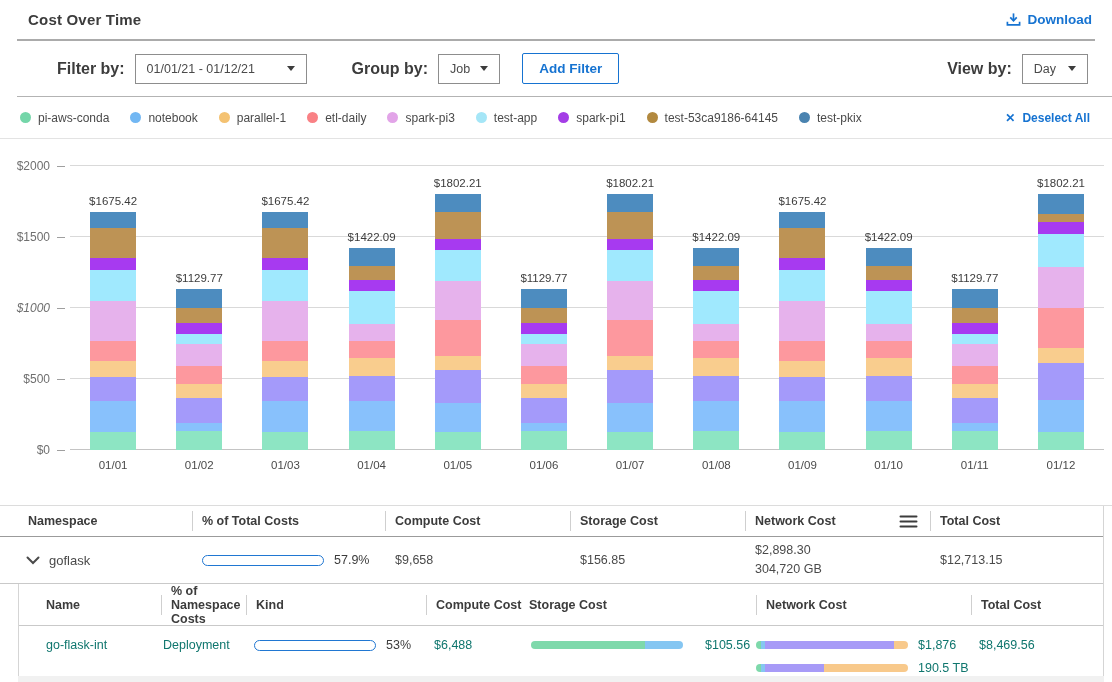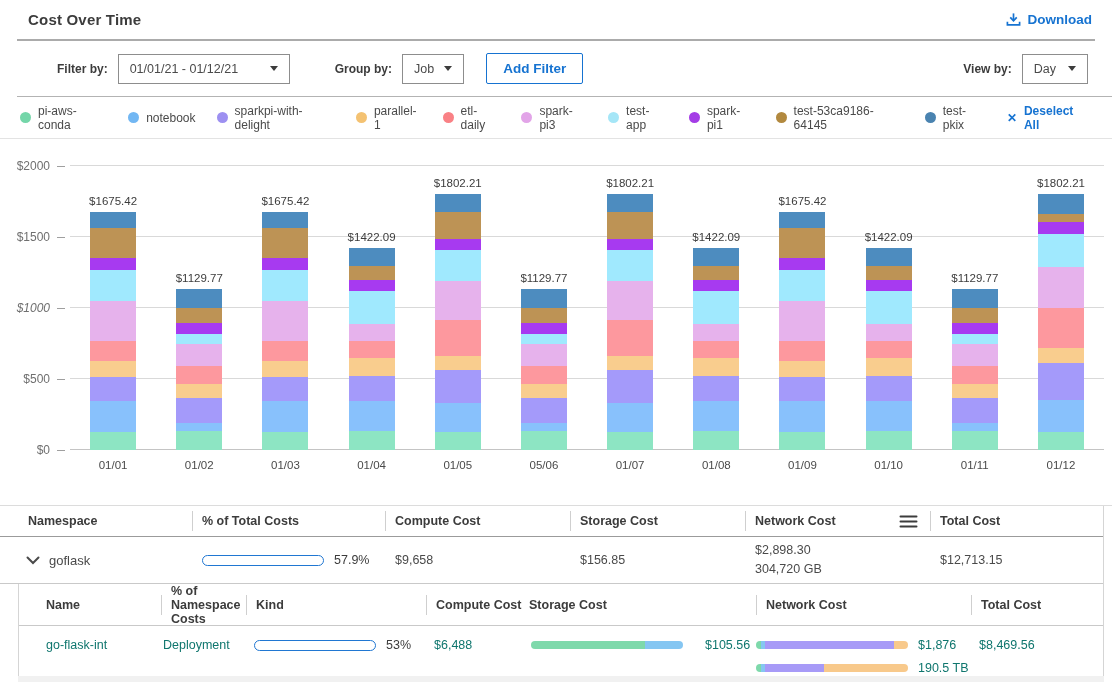--- a/index.html
+++ b/index.html
@@ -9,21 +9,21 @@
     position: relative; overflow: hidden;
   }
   .topbar { display:flex; justify-content:space-between; align-items:center; height:39px; padding:0 20px 0 28px; }
   .title { font-size:15px; font-weight:bold; letter-spacing:.2px; }
   .download { display:flex; align-items:center; gap:7px; color:#1673d1; font-weight:bold; font-size:13.5px; cursor:pointer; }
   .hr-title { height:2px; background:#ababab; margin:0 17px; }
   .hr-filter { height:1px; background:#b3b3b3; margin:0 0 0 17px; }
   .hr-legend { height:1px; background:#e3e3e3; }
 
   .filter-row { height:55px; display:flex; align-items:center; padding:0 24px 0 36px; }
-  .flabel { font-size:12px; font-weight:bold; margin-right:10px;padding-left:21px; }
+  .flabel { font-size:16px; font-weight:bold; margin-right:10px;padding-left:21px; }
   .selectbox { border:1px solid #8d8d8d; height:30px; display:flex; align-items:center; padding:0 11px; font-size:12.5px; color:#4a4a4a; background:#fff; cursor:pointer; }
   .caret { width:0; height:0; border-left:4.5px solid transparent; border-right:4.5px solid transparent; border-top:5.5px solid #3c3c3c; margin-left:14px; }
   .btn-addfilter { border:1.5px solid #1673d1; color:#1673d1; background:#fff; font-weight:bold; font-size:13.5px; font-family:inherit; padding:7px 16px; border-radius:2px; margin-left:22px; cursor:pointer; }
   .spacer { flex:1; }
 
   .legend-row { height:41px; display:flex; align-items:center; padding:0 22px 0 20px; }
   .legend-item { display:flex; align-items:center; margin-right:21px; cursor:pointer; }
   .legend-dot { width:11px; height:11px; border-radius:50%; margin-right:7px; flex:none; }
   .legend-label { font-size:12px; color:#4a4a4a; }
   .deselect { margin-left:auto; display:flex; align-items:center; gap:7px; color:#1673d1; font-weight:bold; font-size:12px; cursor:pointer; }
@@ -118,24 +118,20 @@
   <span id="legend-items" style="display:flex; align-items:center;">
       <span class="legend-item">
         <span class="legend-dot" style="background: rgb(116, 214, 169);"></span>
         <span class="legend-label">pi-aws-conda</span>
       </span>
       <span class="legend-item">
         <span class="legend-dot" style="background: rgb(114, 183, 243);"></span>
         <span class="legend-label">notebook</span>
       </span>
       <span class="legend-item">
-        <span class="legend-dot" style="background: rgb(157, 144, 241);"></span>
-        <span class="legend-label">sparkpi-with-delight</span>
-      </span>
-      <span class="legend-item">
         <span class="legend-dot" style="background: rgb(244, 194, 114);"></span>
         <span class="legend-label">parallel-1</span>
       </span>
       <span class="legend-item">
         <span class="legend-dot" style="background: rgb(249, 129, 133);"></span>
         <span class="legend-label">etl-daily</span>
       </span>
       <span class="legend-item">
         <span class="legend-dot" style="background: rgb(226, 164, 232);"></span>
         <span class="legend-label">spark-pi3</span>
@@ -353,21 +349,21 @@
           <div class="seg" style="height: 19.3px; background: rgb(77, 140, 191);"></div>
         </div>
       </div>
     </div>
   <div class="xlabels" id="xlabels">
       <div class="xlab">01/01</div>
       <div class="xlab">01/02</div>
       <div class="xlab">01/03</div>
       <div class="xlab">01/04</div>
       <div class="xlab">01/05</div>
-      <div class="xlab">05/06</div>
+      <div class="xlab">01/06</div>
       <div class="xlab">01/07</div>
       <div class="xlab">01/08</div>
       <div class="xlab">01/09</div>
       <div class="xlab">01/10</div>
       <div class="xlab">01/11</div>
       <div class="xlab">01/12</div>
     </div>
 <div class="ytick" style="top: 311px;"></div>
     <div class="ylab" style="top: 304px;">$0</div>
     <div class="ytick" style="top: 240px;"></div>

